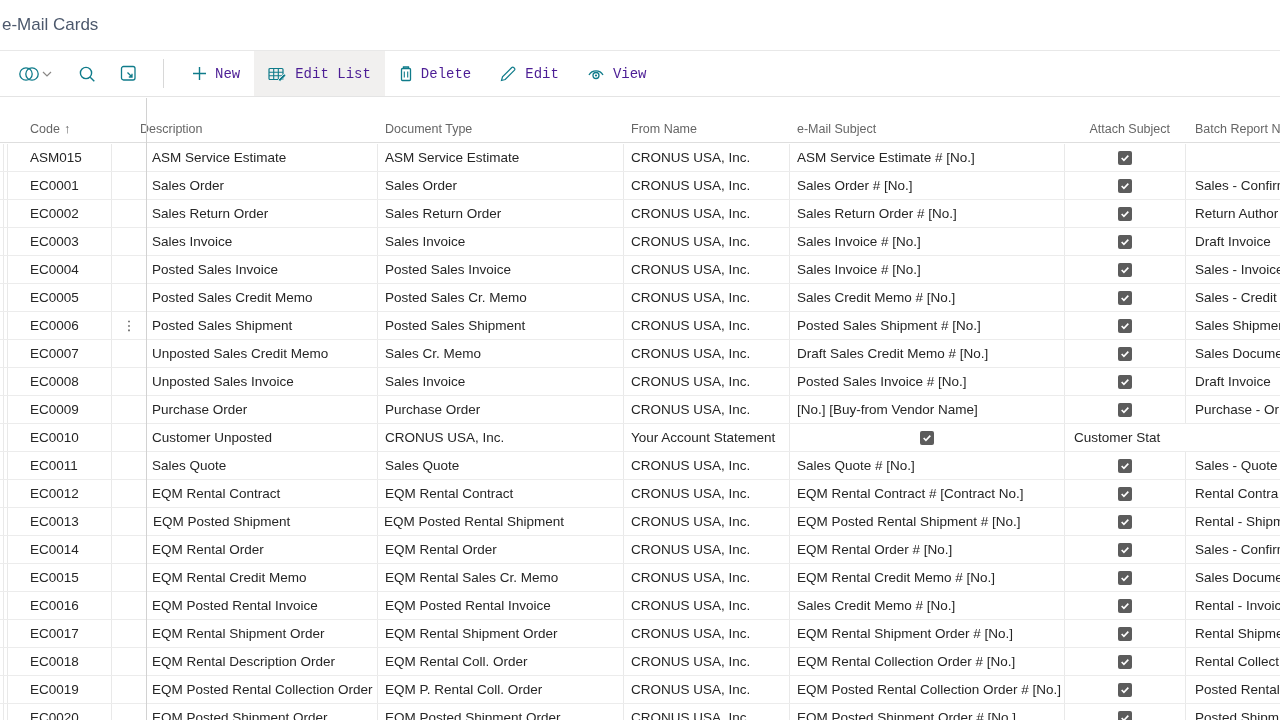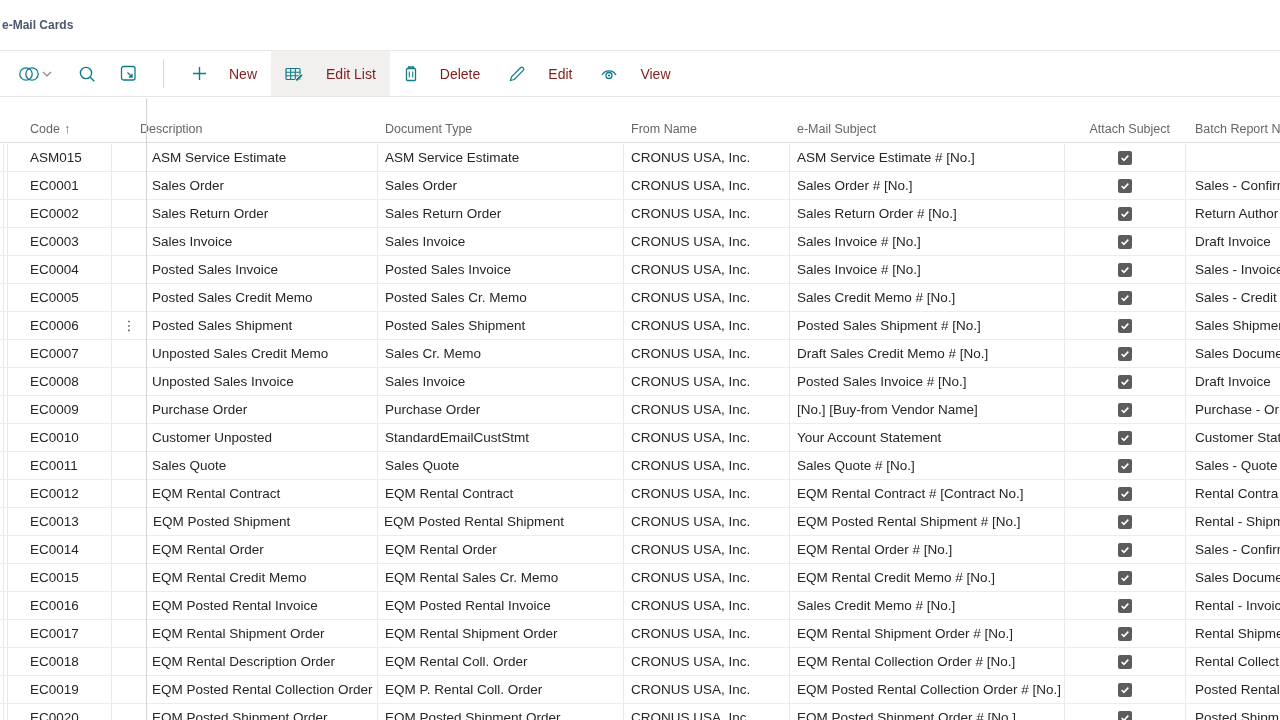--- a/index.html
+++ b/index.html
@@ -5,35 +5,35 @@
   * { box-sizing: border-box; }
   html, body { margin:0; padding:0; }
   body {
     width:1280px; height:720px; overflow:hidden; background:#ffffff;
     font-family:"Liberation Sans", sans-serif; color:#2b2b2b;
     position:relative;
   }
 
   
   .titlebar { height:50px; display:flex; align-items:center; padding-left:2px; }
-  .page-title { font-size:12px; color:#4c586c;font-weight:bold; }
+  .page-title { font-size:17px; color:#4c586c; }
 
   
   .toolbar {
     height:47px; border-top:1px solid #e8e8e8; border-bottom:1px solid #e4e4e4;
     display:flex; align-items:stretch; padding-left:10px;
   }
   .tb-icon-btn {
     background:none; border:none; padding:0 8px; display:flex; align-items:center;
     gap:2px; cursor:pointer;
   }
   .tb-sep { width:1px; background:#d8d8d8; margin:8px 14px 8px 18px; }
   .tb-btn {
-    background:none; border:none; font-family:Liberation Sans, sans-serif; font-size:14px; color:#7f1d1d;
-    display:flex; align-items:center; gap:22px; padding:0 14px; cursor:pointer;
+    background:none; border:none; font-family:Liberation Mono, monospace; font-size:14px; color:#4c1d95;
+    display:flex; align-items:center; gap:8px; padding:0 14px; cursor:pointer;
   }
   .tb-btn.active { background:#f1f0ef; }
   .icon { display:inline-flex; align-items:center; justify-content:center; }
   svg { display:block; }
 
   
   .grid { position:absolute; left:0; right:0; top:98px; bottom:0; }
   .grid-header { position:absolute; left:0; right:0; top:0; height:45px;
     border-bottom:1px solid #dedede; }
   .hcell { position:absolute; bottom:6px; font-size:12.5px; color:#666; white-space:nowrap; }
@@ -380,21 +380,20 @@
     <div class="cell batch">Purchase - Or</div>
   </div>
       <div class="row" data-more="false">
     <div class="cell edge"></div>
     <div class="cell gutter"></div>
     <div class="cell code">EC0010</div>
     <div class="cell more">
       <span class="dots">⋮</span>
     </div>
     <div class="cell desc">Customer Unposted</div>
-    <div class="cell doctype">StandardEmailCustStmt</div>
     <div class="cell fromname">CRONUS USA, Inc.</div>
     <div class="cell subject">Your Account Statement</div>
     <div class="cell attach">
       <span class="checkbox">
         <svg width="10" height="10" viewBox="0 0 12 12">
               <path d="M2 6 L4.7 8.7 L10 3.2" stroke="#ffffff" stroke-width="2" fill="none"></path>
             </svg>
       </span>
     </div>
     <div class="cell batch">Customer Stat</div>

